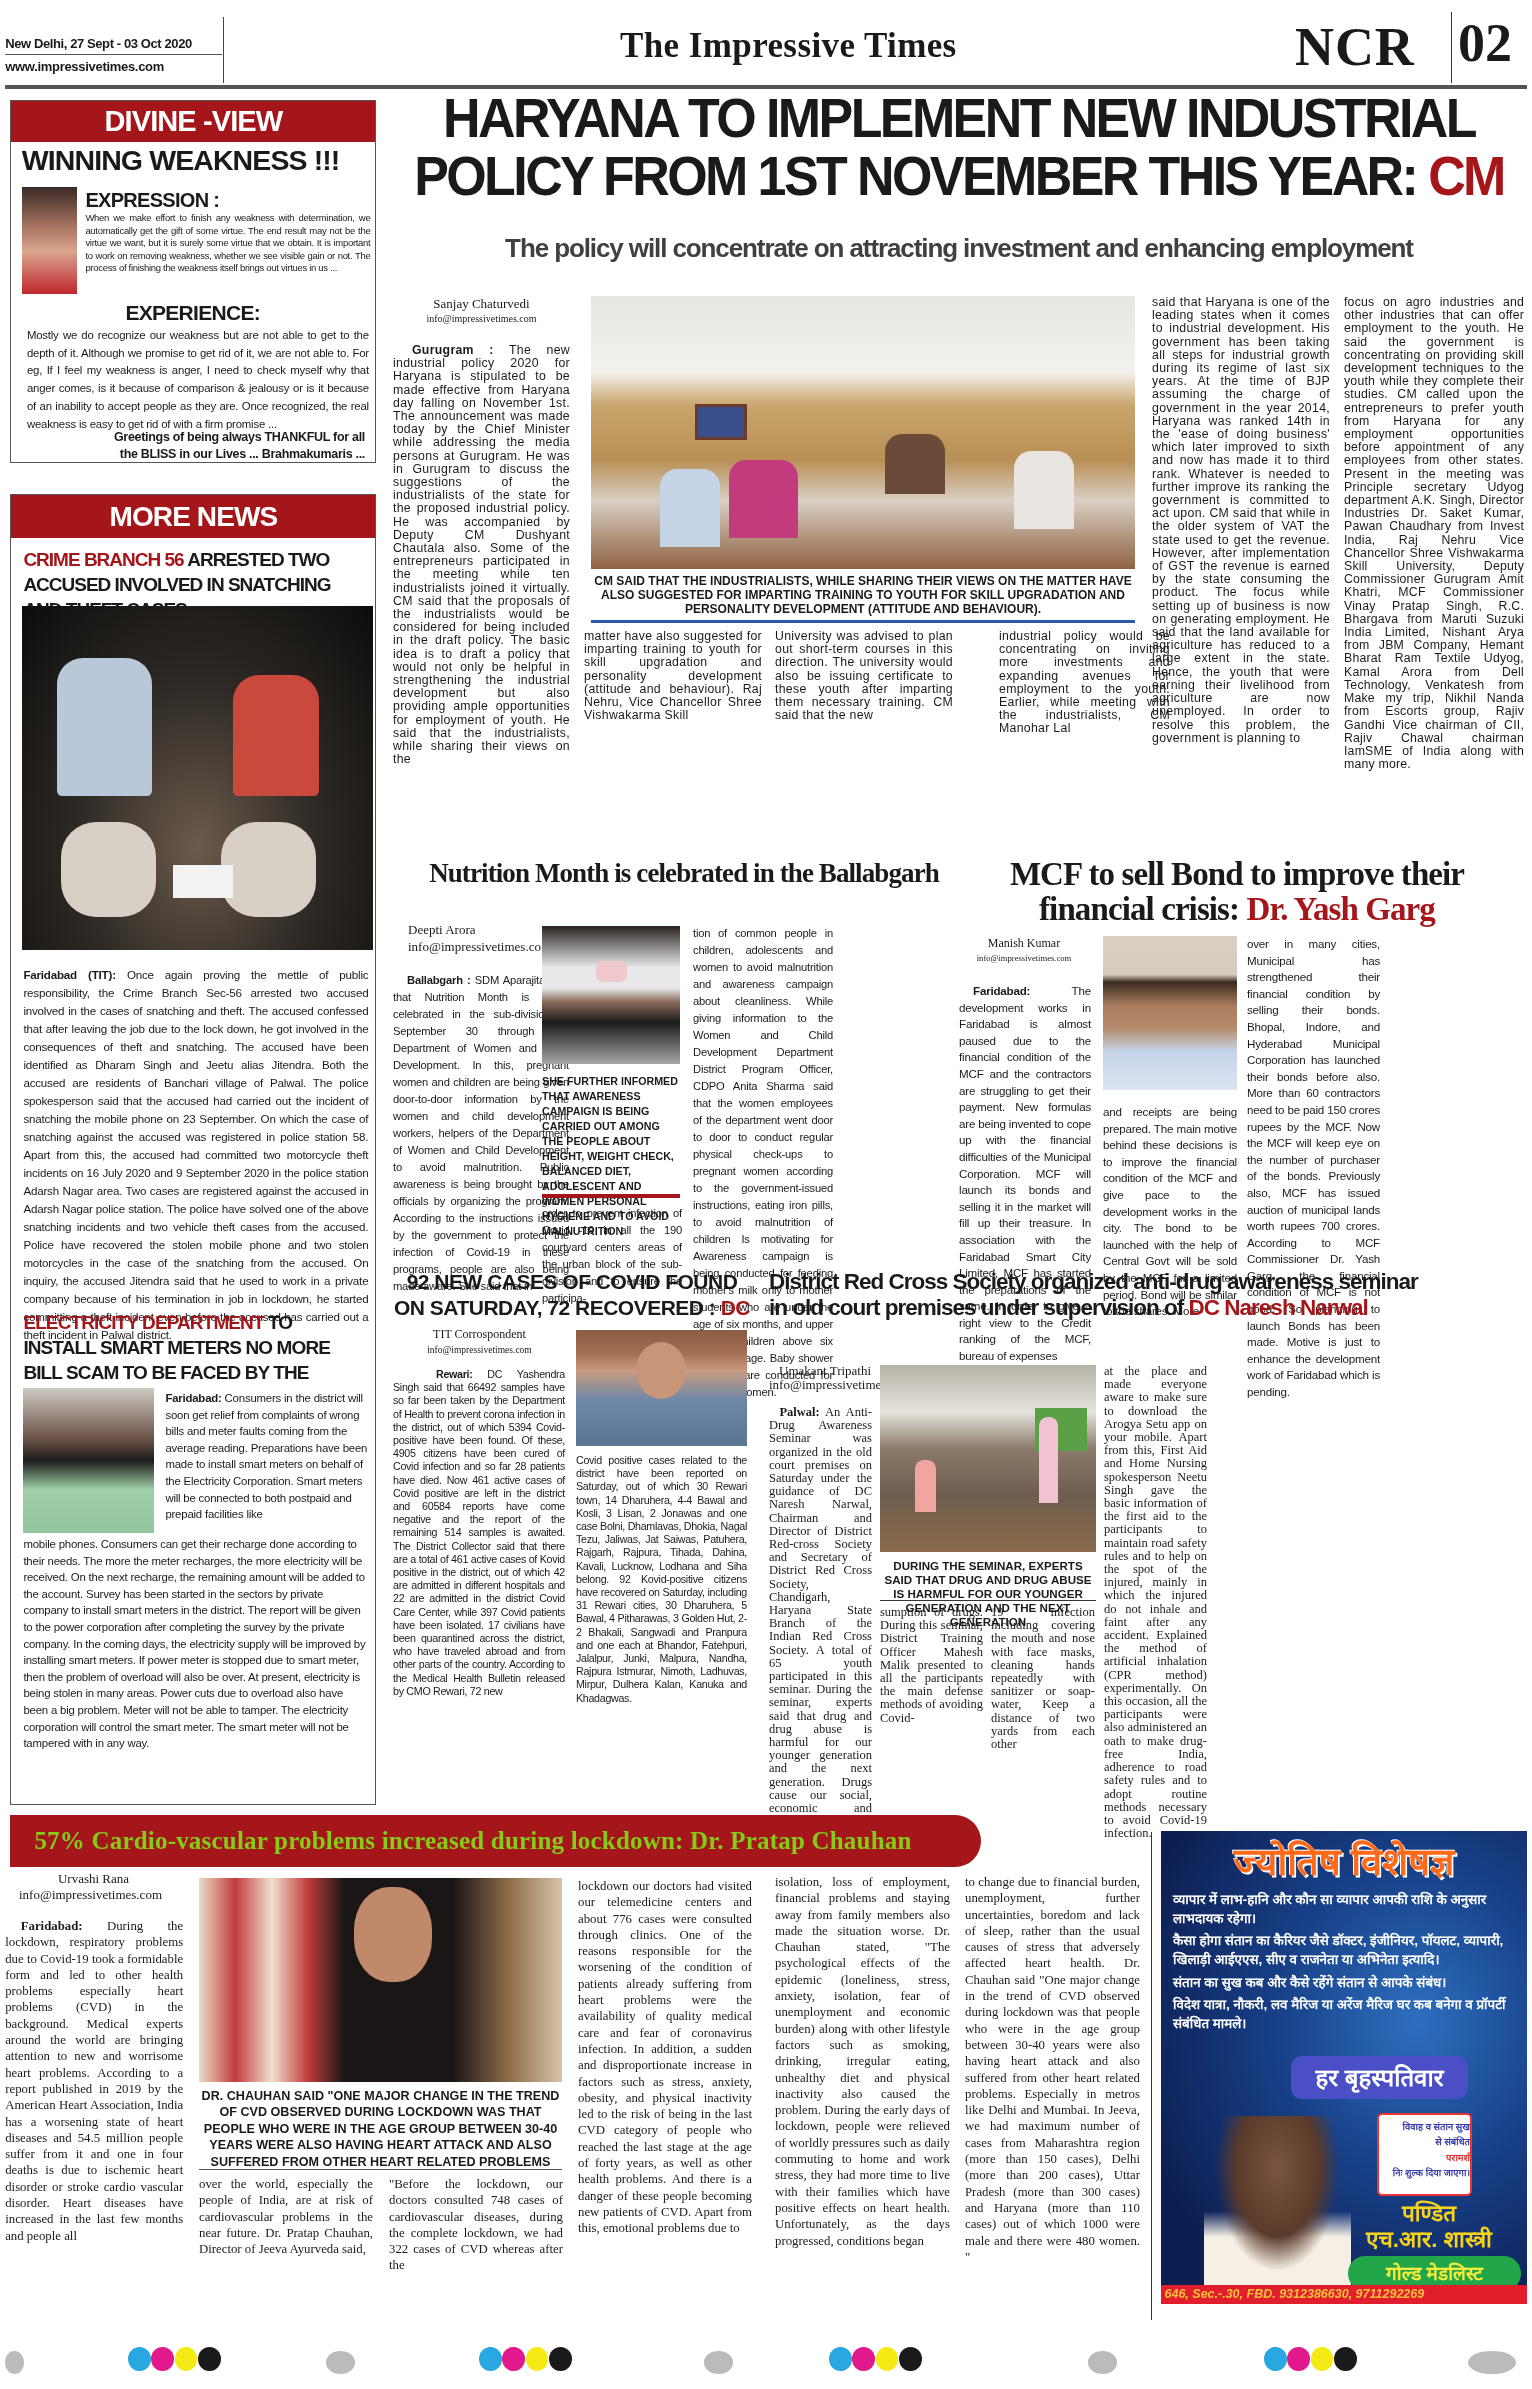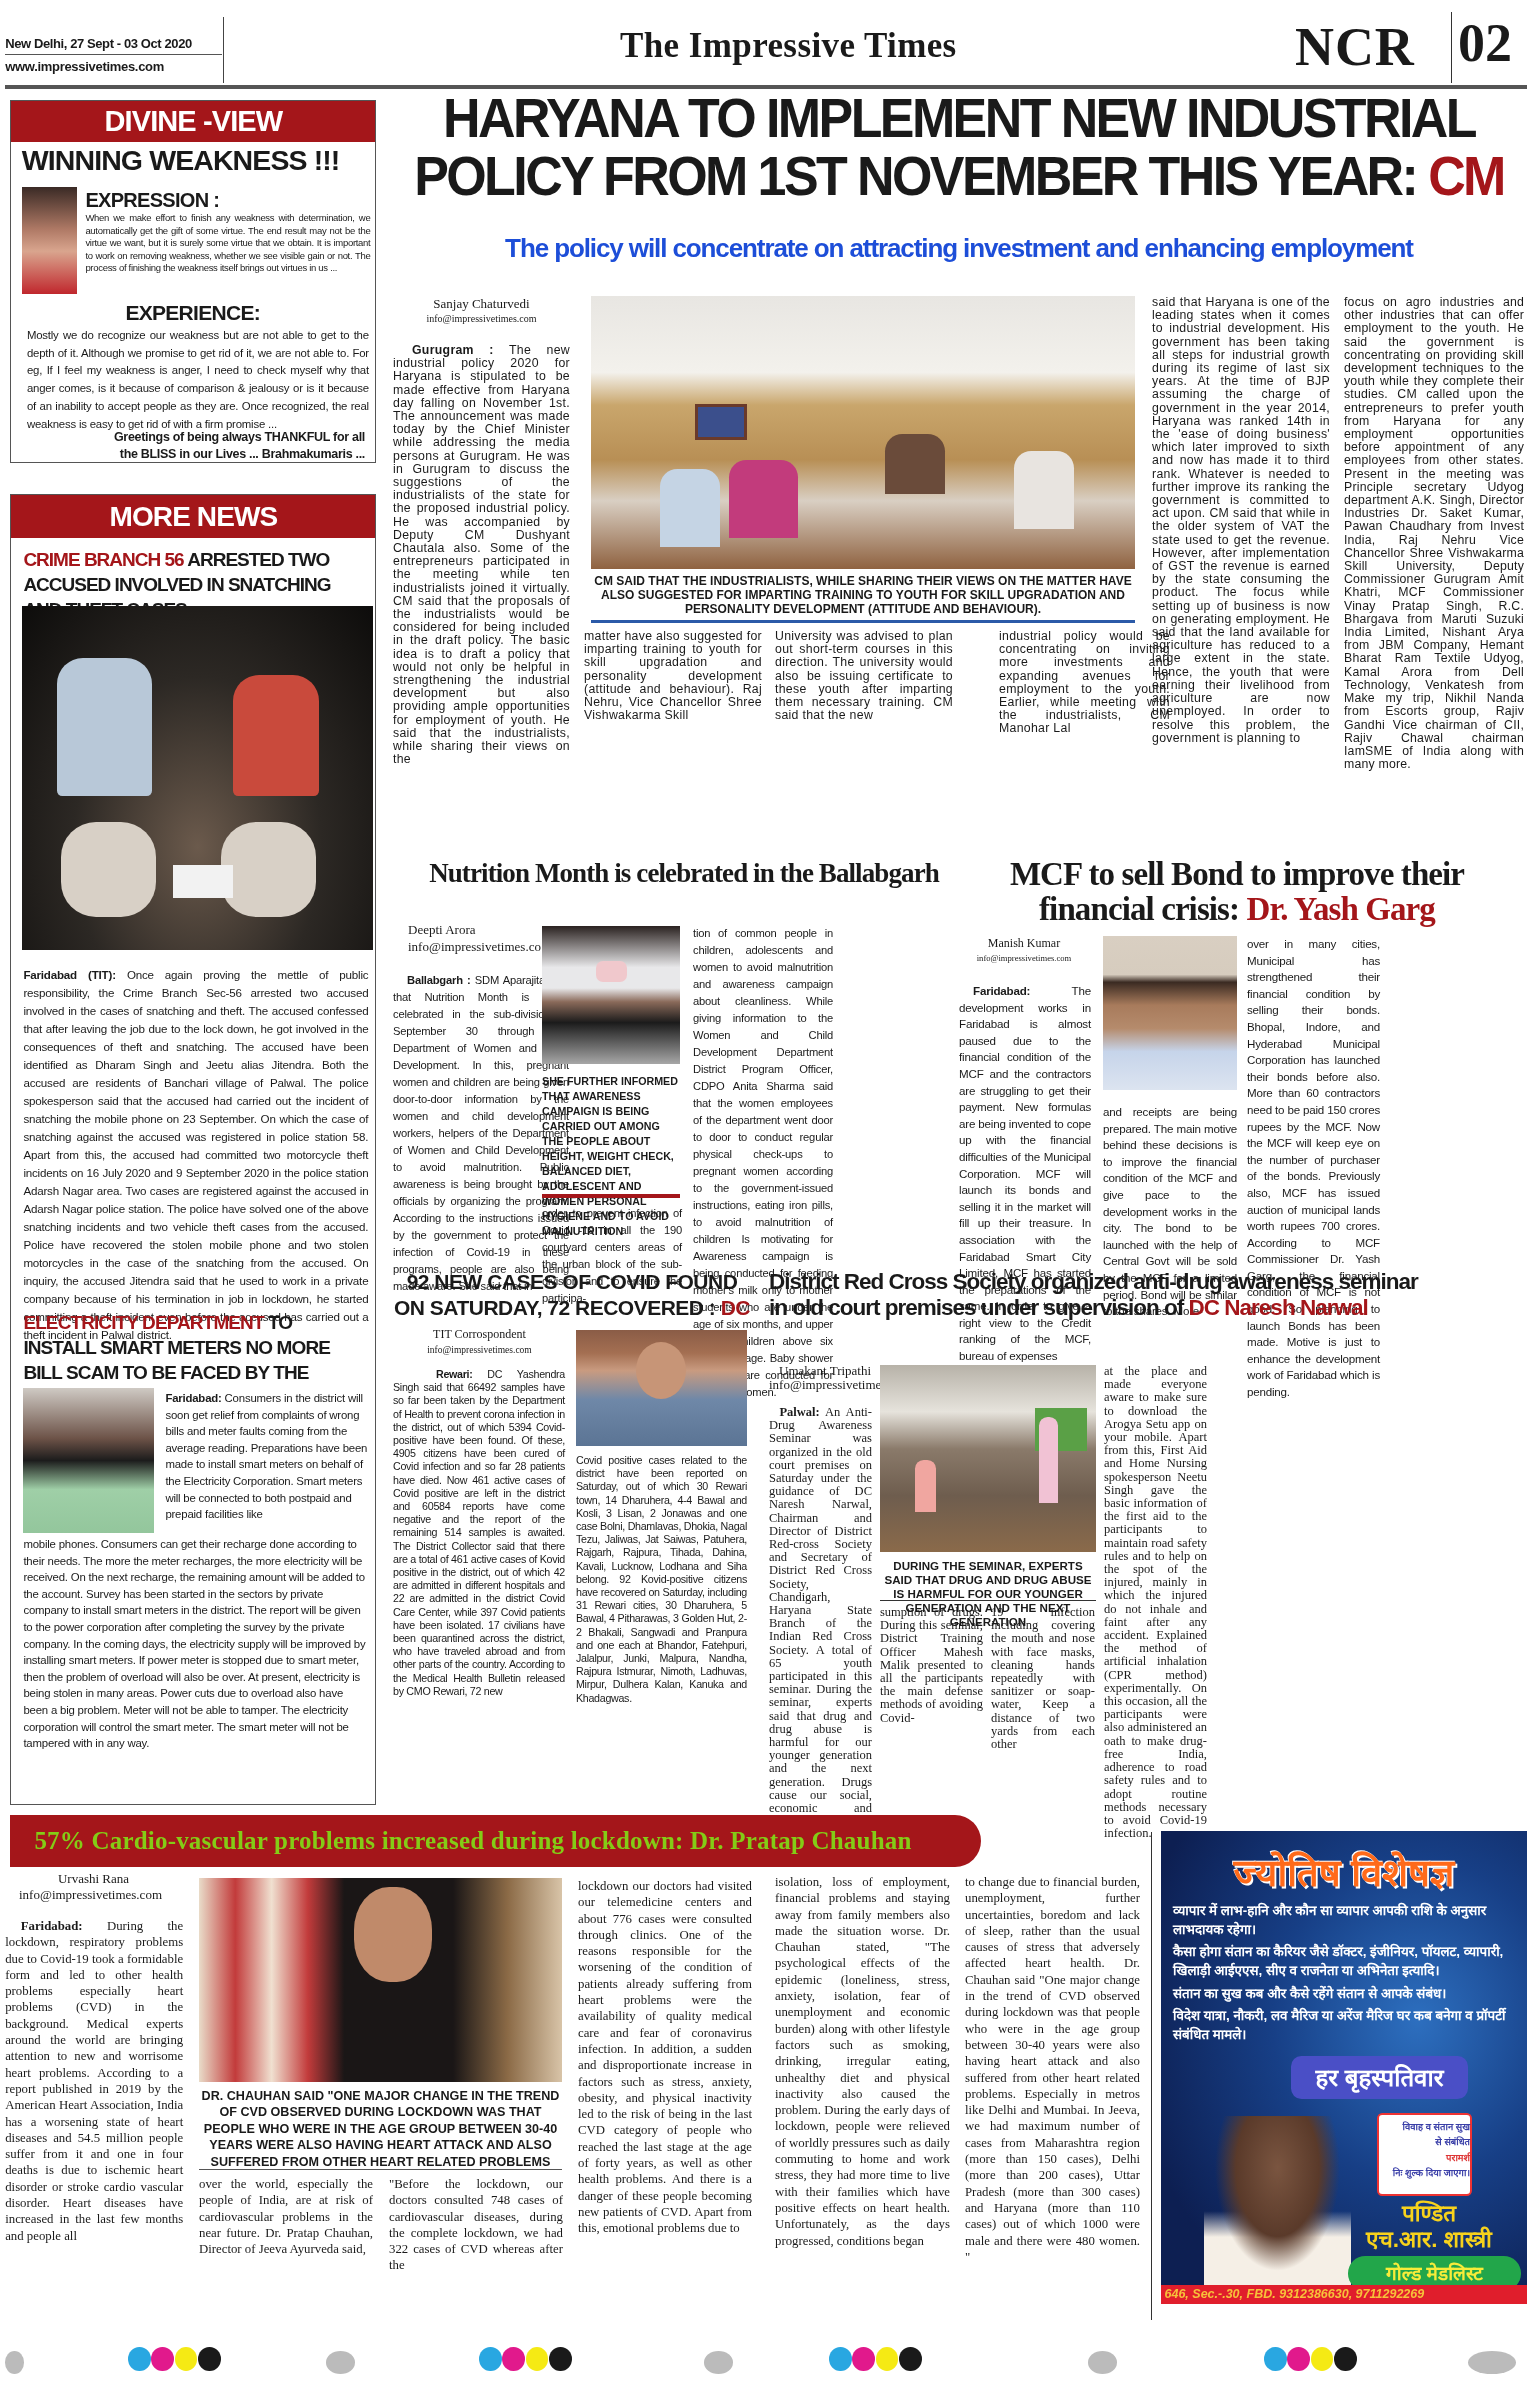--- a/index.html
+++ b/index.html
@@ -1,21 +1,21 @@
 <!DOCTYPE html>
 <html style="font-size:14px"><head>
 <meta charset="utf-8">
 <style>
 *{box-sizing:border-box;margin:0;padding:0}
 body{width:1533px;height:2389px;background:#fff;font-family:"Liberation Sans",sans-serif;color:#1a1a1a;position:relative;overflow:hidden}
 .abs{position:absolute}
 .cond{font-family:"Liberation Sans",sans-serif;font-stretch:condensed}
 .serif{font-family:"Liberation Serif",serif}
 .red{color:#a4161a}
-.blue{color:#1d4ed8}
+.blue{color:#404040}
 .txt{font-size:11.4px;line-height:14px;text-align:justify;letter-spacing:-0.2px}
 .txt b{font-weight:700}
 .stxt{font-family:"Liberation Serif",serif;font-size:13px;line-height:16px;text-align:justify}
 .photo{background:linear-gradient(135deg,#6d5a46,#c2a27d 45%,#8c7259);overflow:hidden;position:absolute}
 .cap{font-weight:700;text-transform:uppercase;text-align:center;font-size:12px;line-height:14.2px}
 .byline{font-family:"Liberation Serif",serif;text-align:center}
 .reg{position:absolute;display:flex;gap:0.9px}
 .reg span{display:inline-block;width:22.5px;height:24px;border-radius:50%}
 .grey{position:absolute;width:29px;height:22.5px;border-radius:50%;background:#bbb}
 </style>
@@ -163,21 +163,21 @@
 <div class="abs cap" style="left:199px;top:2088px;width:363px;font-size:12.6px;line-height:16.4px">Dr. Chauhan said "One major change in the trend of CVD observed during lockdown was that people who were in the age group between 30-40 years were also having heart attack and also suffered from other heart related problems</div>
 <div class="abs" style="left:199px;top:2169px;width:363px;border-top:1.7px solid #555"></div>
 <div class="abs stxt" style="left:199px;top:2176px;width:174px;font-size:12.8px;line-height:16.3px">over the world, especially the people of India, are at risk of cardiovascular problems in the near future. Dr. Pratap Chauhan, Director of Jeeva Ayurveda said,</div>
 <div class="abs stxt" style="left:389px;top:2176px;width:174px;font-size:12.8px;line-height:16.3px">"Before the lockdown, our doctors consulted 748 cases of cardiovascular diseases, during the complete lockdown, we had 322 cases of CVD whereas after the</div>
 <div class="abs stxt" style="left:578px;top:1878px;width:174px;font-size:12.8px;line-height:16.3px">lockdown our doctors had visited our telemedicine centers and about 776 cases were consulted through clinics. One of the reasons responsible for the worsening of the condition of patients already suffering from heart problems were the availability of quality medical care and fear of coronavirus infection. In addition, a sudden and disproportionate increase in factors such as stress, anxiety, obesity, and physical inactivity led to the risk of being in the last CVD category of people who reached the last stage at the age of forty years, as well as other health problems. And there is a danger of these people becoming new patients of CVD. Apart from this, emotional problems due to</div>
 <div class="abs stxt" style="left:775px;top:1874px;width:175px;font-size:12.8px;line-height:16.3px">isolation, loss of employment, financial problems and staying away from family members also made the situation worse. Dr. Chauhan stated, "The psychological effects of the epidemic (loneliness, stress, anxiety, isolation, fear of unemployment and economic burden) along with other lifestyle factors such as smoking, drinking, irregular eating, unhealthy diet and physical inactivity also caused the problem. During the early days of lockdown, people were relieved of worldly pressures such as daily commuting to home and work stress, they had more time to live with their families which have positive effects on heart health. Unfortunately, as the days progressed, conditions began</div>
 <div class="abs stxt" style="left:965px;top:1874px;width:175px;font-size:12.8px;line-height:16.3px">to change due to financial burden, unemployment, further uncertainties, boredom and lack of sleep, rather than the usual causes of stress that adversely affected heart health. Dr. Chauhan said "One major change in the trend of CVD observed during lockdown was that people who were in the age group between 30-40 years were also having heart attack and also suffered from other heart related problems. Especially in metros like Delhi and Mumbai. In Jeeva, we had maximum number of cases from Maharashtra region (more than 150 cases), Delhi (more than 200 cases), Uttar Pradesh (more than 300 cases) and Haryana (more than 110 cases) out of which 1000 were male and there were 480 women. "</div>
 <div class="abs" style="left:1151px;top:1832px;height:488px;border-left:0.9px solid #333"></div>
 
 <div class="abs" style="left:1161px;top:1831px;width:366px;height:473px;background:radial-gradient(ellipse at 70% 40%,#2d6fbf 0%,#173f86 40%,#0d1f52 80%);overflow:hidden">
-  <div style="text-align:center;font-weight:700;font-size:38px;color:#ff6a1a;text-shadow:1.7px 1.7px 0 #fff,-0.9px -0.9px 0 #fff;margin-top:14px">ज्योतिष विशेषज्ञ</div>
+  <div style="text-align:center;font-weight:700;font-size:38px;color:#ff6a1a;text-shadow:1.7px 1.7px 0 #fff,-0.9px -0.9px 0 #fff;margin-top:3px">ज्योतिष विशेषज्ञ</div>
   <ul style="list-style:none;color:#fff;font-weight:700;font-size:13.4px;line-height:19px;padding:3.5px 12px 0 12px">
     <li style="margin-bottom:3.5px">व्यापार में लाभ-हानि और कौन सा व्यापार आपकी राशि के अनुसार लाभदायक रहेगा।</li>
     <li style="margin-bottom:3.5px">कैसा होगा संतान का कैरियर जैसे डॉक्टर, इंजीनियर, पॉयलट, व्यापारी, खिलाड़ी आईएएस, सीए व राजनेता या अभिनेता इत्यादि।</li>
     <li style="margin-bottom:3.5px">संतान का सुख कब और कैसे रहेंगे संतान से आपके संबंध।</li>
     <li>विदेश यात्रा, नौकरी, लव मैरिज या अरेंज मैरिज घर कब बनेगा व प्रॉपर्टी संबंधित मामले।</li>
   </ul>
   <div style="position:absolute;left:130px;top:225px;width:177px;height:43px;background:#4a4fc6;border-radius:10.4px;color:#fff;text-align:center;font-weight:700;font-size:24px;line-height:43px">हर बृहस्पतिवार</div>
   <div style="position:absolute;left:43px;top:285px;width:147px;height:173px;background:radial-gradient(ellipse at 50% 30%,#7a5540 0%,#5a3a2a 40%,transparent 60%),linear-gradient(180deg,transparent 55%,#f5efe6 70%)"></div>
   <div style="position:absolute;left:216px;top:282px;width:95px;height:83px;background:#fff;border:2.6px solid #e33;border-radius:5.2px;color:#3a3fa8;font-size:9.5px;line-height:15.5px;text-align:right;font-weight:700;padding-top:3.5px">
     <div>विवाह व संतान सुख</div>

